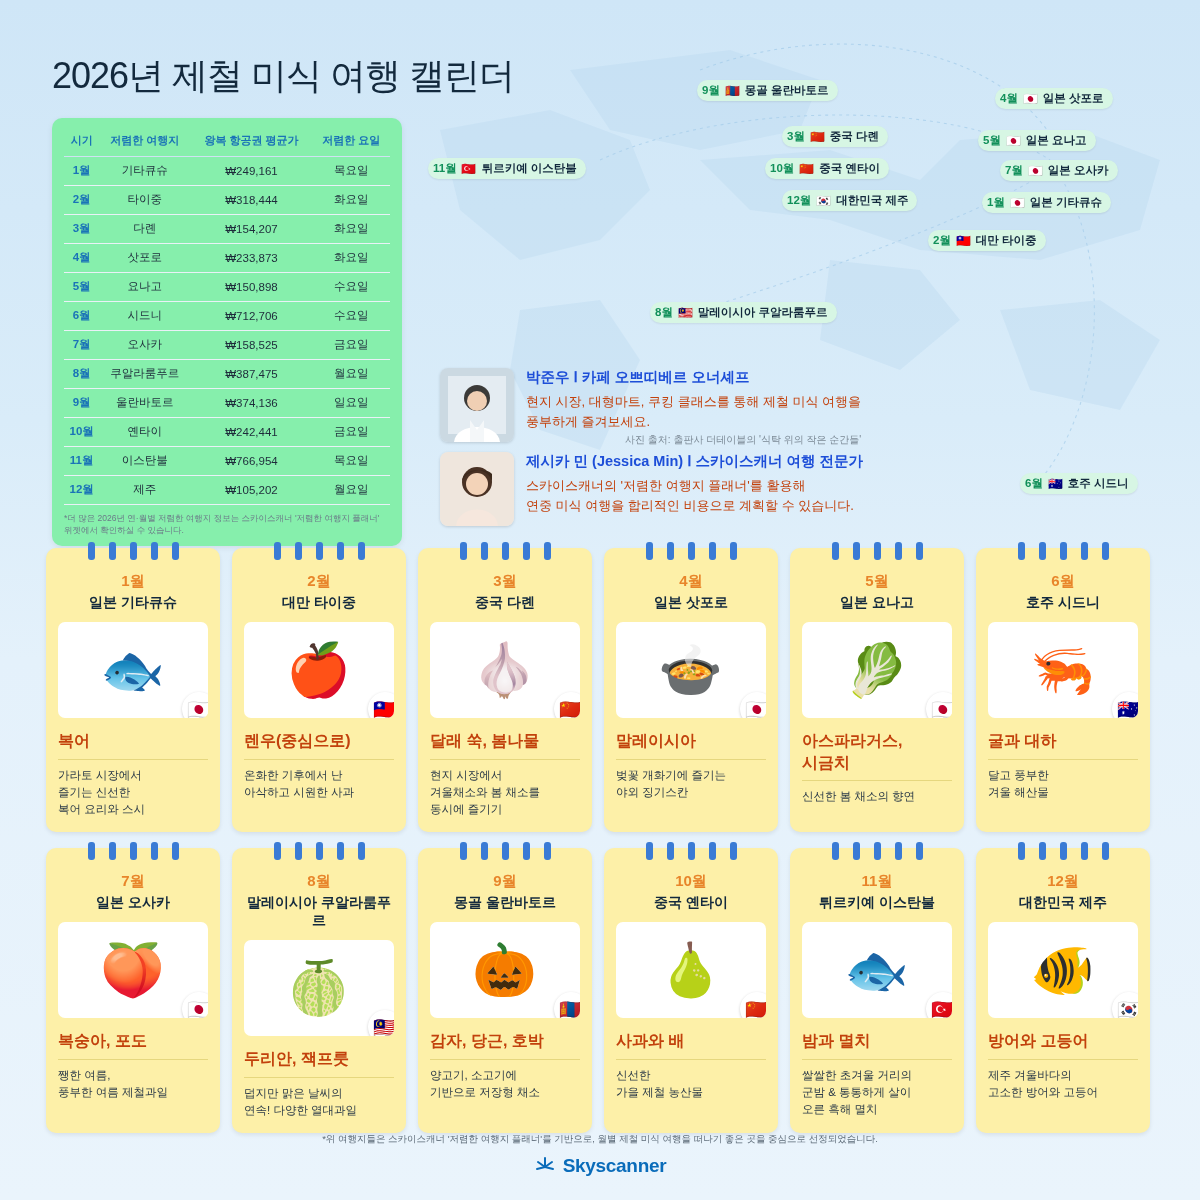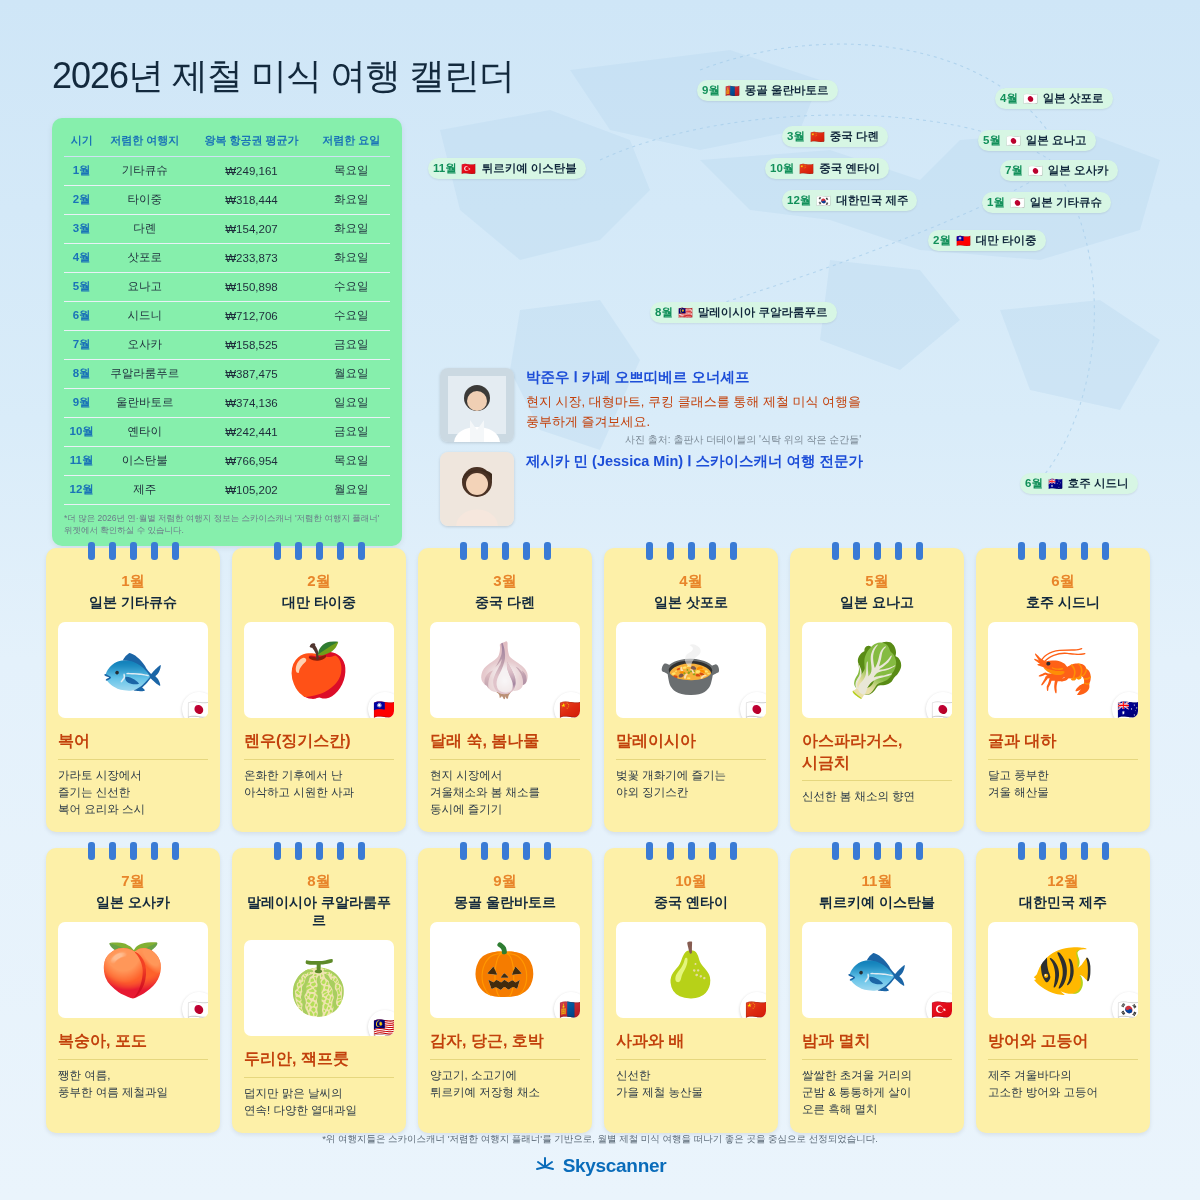--- a/index.html
+++ b/index.html
@@ -288,20 +288,22 @@
     <svg viewBox="0 0 74 74" width="74" height="74">
       <rect width="74" height="74" fill="#efe6dd"></rect>
       <circle cx="37" cy="30" r="15" fill="#4a3224"></circle>
       <circle cx="37" cy="32" r="11" fill="#f3d3b8"></circle>
       <path d="M22,30 C22,14 52,14 52,32 L52,22 C48,16 26,16 22,30 Z" fill="#3d2a1d"></path>
       <path d="M16,74 C18,52 56,52 58,74 Z" fill="#f6e7dd"></path>
     </svg>
   </div>
   <div>
     <div class="nm">제시카 민 (Jessica Min) Ⅰ 스카이스캐너 여행 전문가</div>
+    <div class="ds" style="white-space:pre-line">스카이스캐너의 '저렴한 여행지 플래너'를 활용해
+연중 미식 여행을 합리적인 비용으로 계획할 수 있습니다.</div>
   </div>
 </div>
 
 <div class="cards">
   <div class="row" id="row1">
       <div class="card">
         <div class="rings">
           <i></i>
           <i></i>
           <i></i>
@@ -327,21 +329,21 @@
           <i></i>
           <i></i>
           <i></i>
         </div>
         <div class="c-month">2월</div>
         <div class="c-place">대만 타이중</div>
         <div class="c-img">
           <span class="emo">🍎</span>
           <span class="c-flag">🇹🇼</span>
         </div>
-        <div class="c-food" style="white-space:pre-line">렌우(징기스칸)</div>
+        <div class="c-food" style="white-space:pre-line">렌우(중심으로)</div>
         <div class="c-hr"></div>
         <div class="c-desc" style="white-space:pre-line">온화한 기후에서 난
 아삭하고 시원한 사과</div>
       </div>
       <div class="card">
         <div class="rings">
           <i></i>
           <i></i>
           <i></i>
           <i></i>
@@ -466,21 +468,21 @@
         </div>
         <div class="c-month">9월</div>
         <div class="c-place">몽골 울란바토르</div>
         <div class="c-img">
           <span class="emo">🎃</span>
           <span class="c-flag">🇲🇳</span>
         </div>
         <div class="c-food" style="white-space:pre-line">감자, 당근, 호박</div>
         <div class="c-hr"></div>
         <div class="c-desc" style="white-space:pre-line">양고기, 소고기에
-튀르키예 저장형 채소</div>
+기반으로 저장형 채소</div>
       </div>
       <div class="card">
         <div class="rings">
           <i></i>
           <i></i>
           <i></i>
           <i></i>
           <i></i>
         </div>
         <div class="c-month">10월</div>

